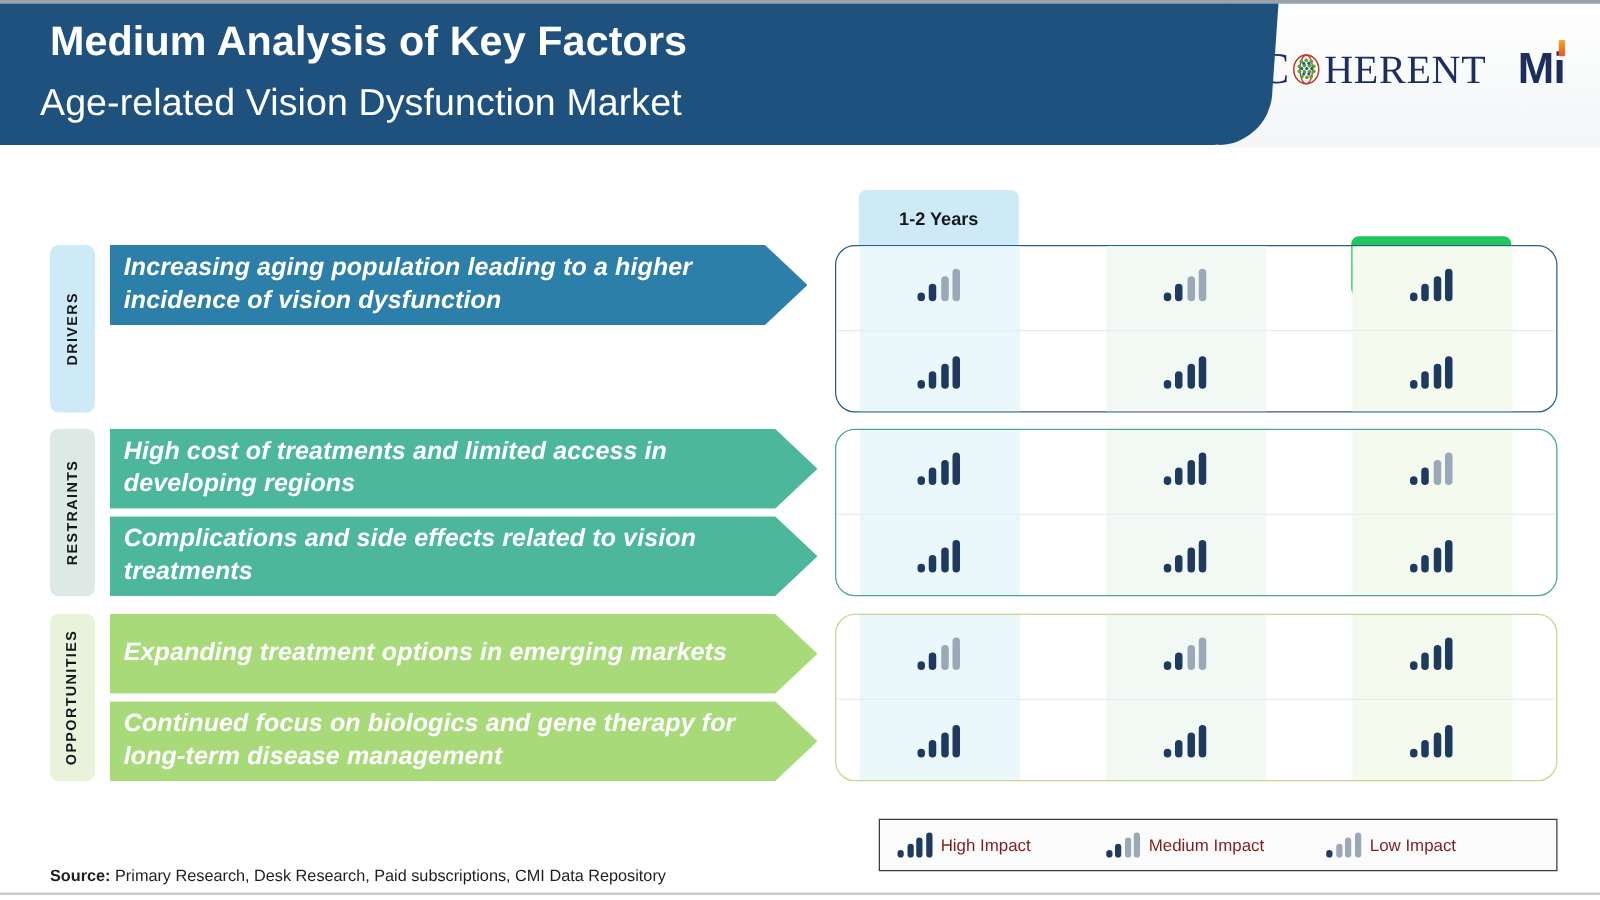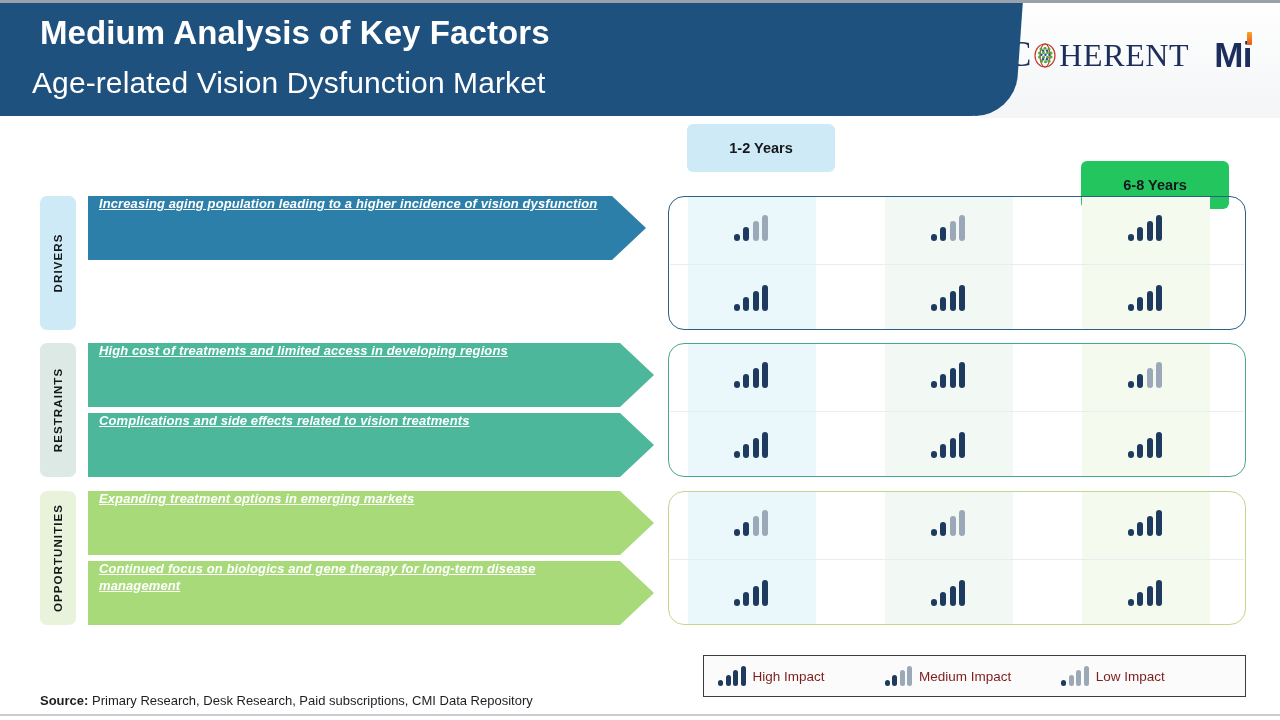--- a/index.html
+++ b/index.html
@@ -42,21 +42,21 @@
   .logo-wrap{ display:flex; align-items:center; transform: translateY(-4px); }
   .logo-c{ font-family:"Liberation Serif", serif; font-size:35px; color:#1d2d5c; font-weight:400;}
   .logo-rest{ font-family:"Liberation Serif", serif; font-size:32px; color:#1d2d5c; letter-spacing:.6px;}
   .logo-mi{ font-size:35px; font-weight:700; color:#1d2d5c; letter-spacing:-.5px; margin-left:25px; position:relative;}
   .logo-globe{ width:26px; height:27px; margin:0 1px; position:relative; display:inline-block; }
   .mi-bar{ position:absolute; right:0px; top:-3px; width:5px; height:13px;
            background:linear-gradient(180deg,#f6a623,#e8562a); border-radius:1px;}
 
   
   .colhead{
-    position:absolute; top:124px; height:48px; width:148px;
+    position:absolute; top:152px; height:48px; width:128px;
     border-radius:6px; display:flex; align-items:center; justify-content:center;
     font-size:14.5px; font-weight:700; color:#16181c;
   }
   #ch0{ left:687px; background:#cfeaf7; }
   #ch1{ left:884px; background:#dcefe9; }
   #ch2{ left:1081px; background:#22c55e;margin-top:37px; }
 
   
   .section{ position:absolute; left:0; width:1280px; }
   .sec-tab{
@@ -71,26 +71,25 @@
     position:absolute; left:668px; width:578px;
     border-radius:16px; background:transparent;
   }
   .colband{ position:absolute; top:0; bottom:0; width:128px; }
   .cb0{ left:19px; background:#eaf8fb; }
   .cb1{ left:216px; background:#f2f9f5; }
   .cb2{ left:413px; background:#f4faee; }
   .rowsep{ position:absolute; left:1px; right:1px; height:1px; background:#e8edef; }
 
   .arrow{
-    position:absolute; left:88px; display:flex; 
+    position:absolute; left:88px; display:flex; align-items:center;
     padding-left:11px; padding-right:46px;
-    font-size:13px; font-weight:700; font-style:italic; color:#ffffff;
+    font-size:20px; font-weight:700; font-style:italic; color:#ffffff;
     line-height:1.28; letter-spacing:.1px;
     clip-path: polygon(0 0, calc(100% - 34px) 0, 100% 50%, calc(100% - 34px) 100%, 0 100%);
-    text-decoration: underline;
   }
 
   .cell{ position:absolute; top:0; bottom:0; width:128px; display:flex;
          align-items:center; justify-content:center; }
   .c0{ left:19px; } .c1{ left:216px; } .c2{ left:413px; }
 
   
   .bars{ display:flex; align-items:flex-end; gap:3.5px; height:26px; }
   .bars i{ display:block; width:6px; border-radius:3px; background:#1e3a5f; }
   .bars i.off{ background:#9aa8b8; }

